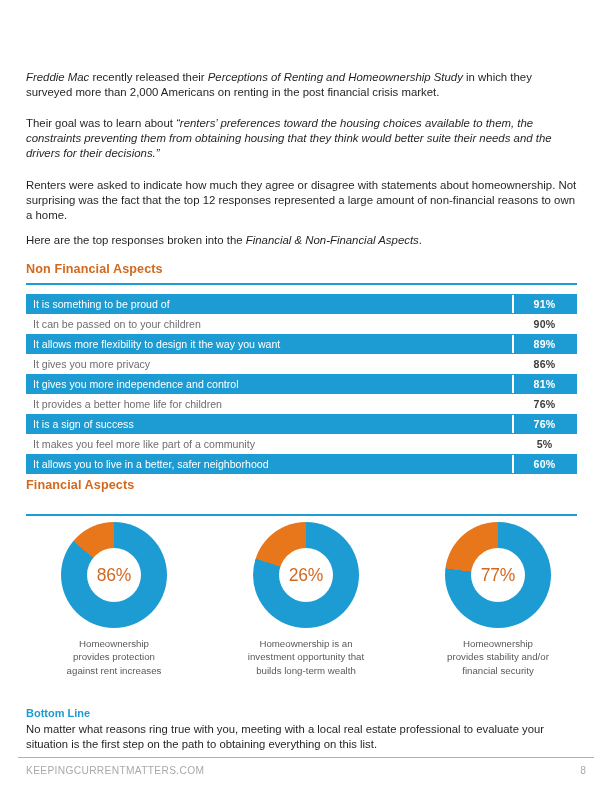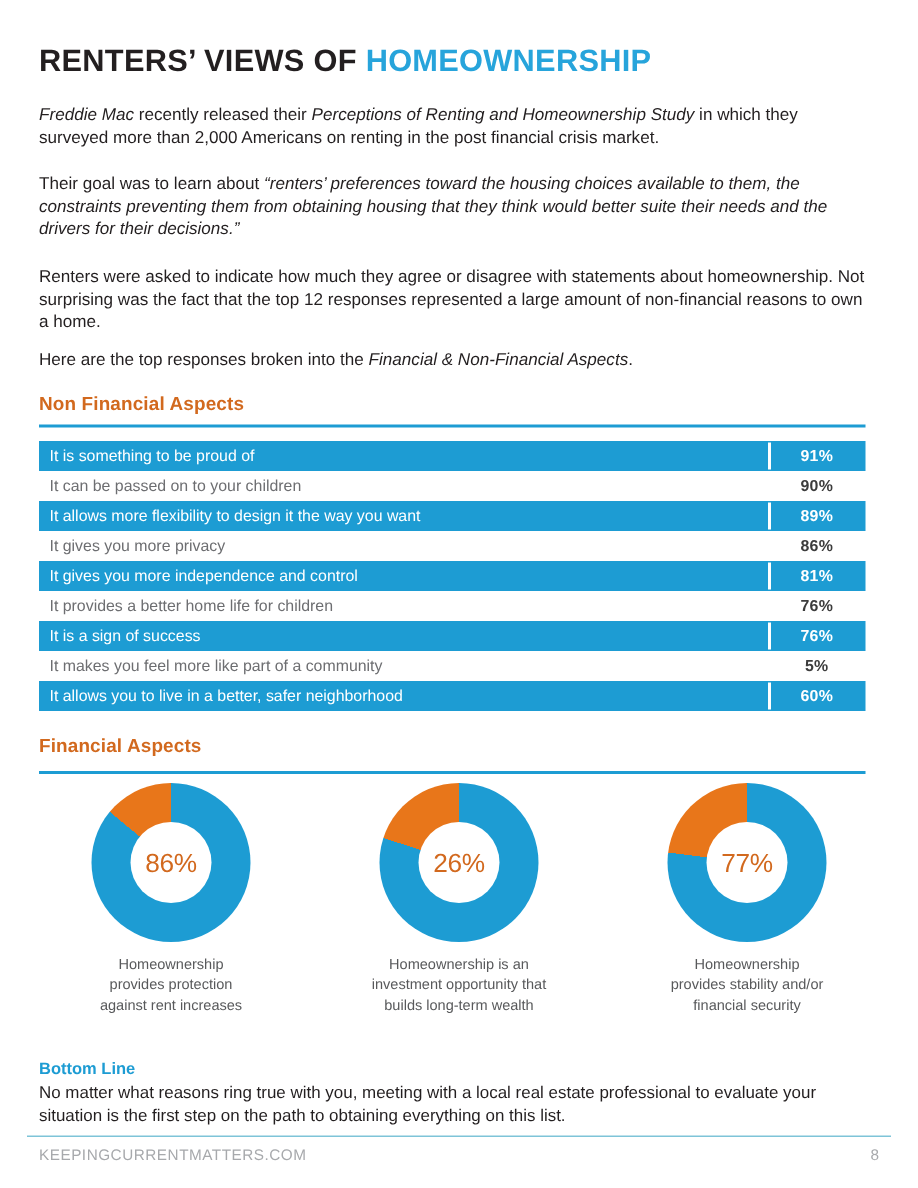--- a/index.html
+++ b/index.html
@@ -67,21 +67,21 @@
   .section-rule {
     position: absolute;
     left: 26px;
     width: 551px;
     height: 2.2px;
     background: #1d9cd3;
   }
 
   #nfa-head  { top: 262px; }
   #nfa-rule  { top: 283px; }
-  #fa-head   { top: 490px; }
+  #fa-head   { top: 478px; }
   #fa-rule   { top: 514px; }
 
   
   .table {
     position: absolute;
     left: 26px;
     top: 294px;
     width: 551px;
   }
   .row {
@@ -224,23 +224,20 @@
     top: 765px;
     font-size: 10.2px;
     color: #a7a9ac;
   }
 </style>
 </head>
 <body>
 
 <div class="page">
 
-  <h1 class="title">
-    <span class="dark">RENTERS’ VIEWS OF </span><span class="blue">HOMEOWNERSHIP</span>
-  </h1>
 
   <p class="para" id="p1"><em>Freddie Mac</em><span> recently released their </span><em>Perceptions of Renting and Homeownership Study</em><span> in which they surveyed more than 2,000 Americans on renting in the post financial crisis market.</span></p>
 
   <p class="para" id="p2"><span>Their goal was to learn about </span><em>“renters’ preferences toward the housing choices available to them, the constraints preventing them from obtaining housing that they think would better suite their needs and the drivers for their decisions.”</em></p>
 
   <p class="para" id="p3">Renters were asked to indicate how much they agree or disagree with statements about homeownership. Not surprising was the fact that the top 12 responses represented a large amount of non-financial reasons to own a home.</p>
 
   <p class="para" id="p4"><span>Here are the top responses broken into the </span><em>Financial &amp; Non-Financial Aspects</em><span>.</span></p>
 
   <h2 class="section-head" id="nfa-head">Non Financial Aspects</h2>

